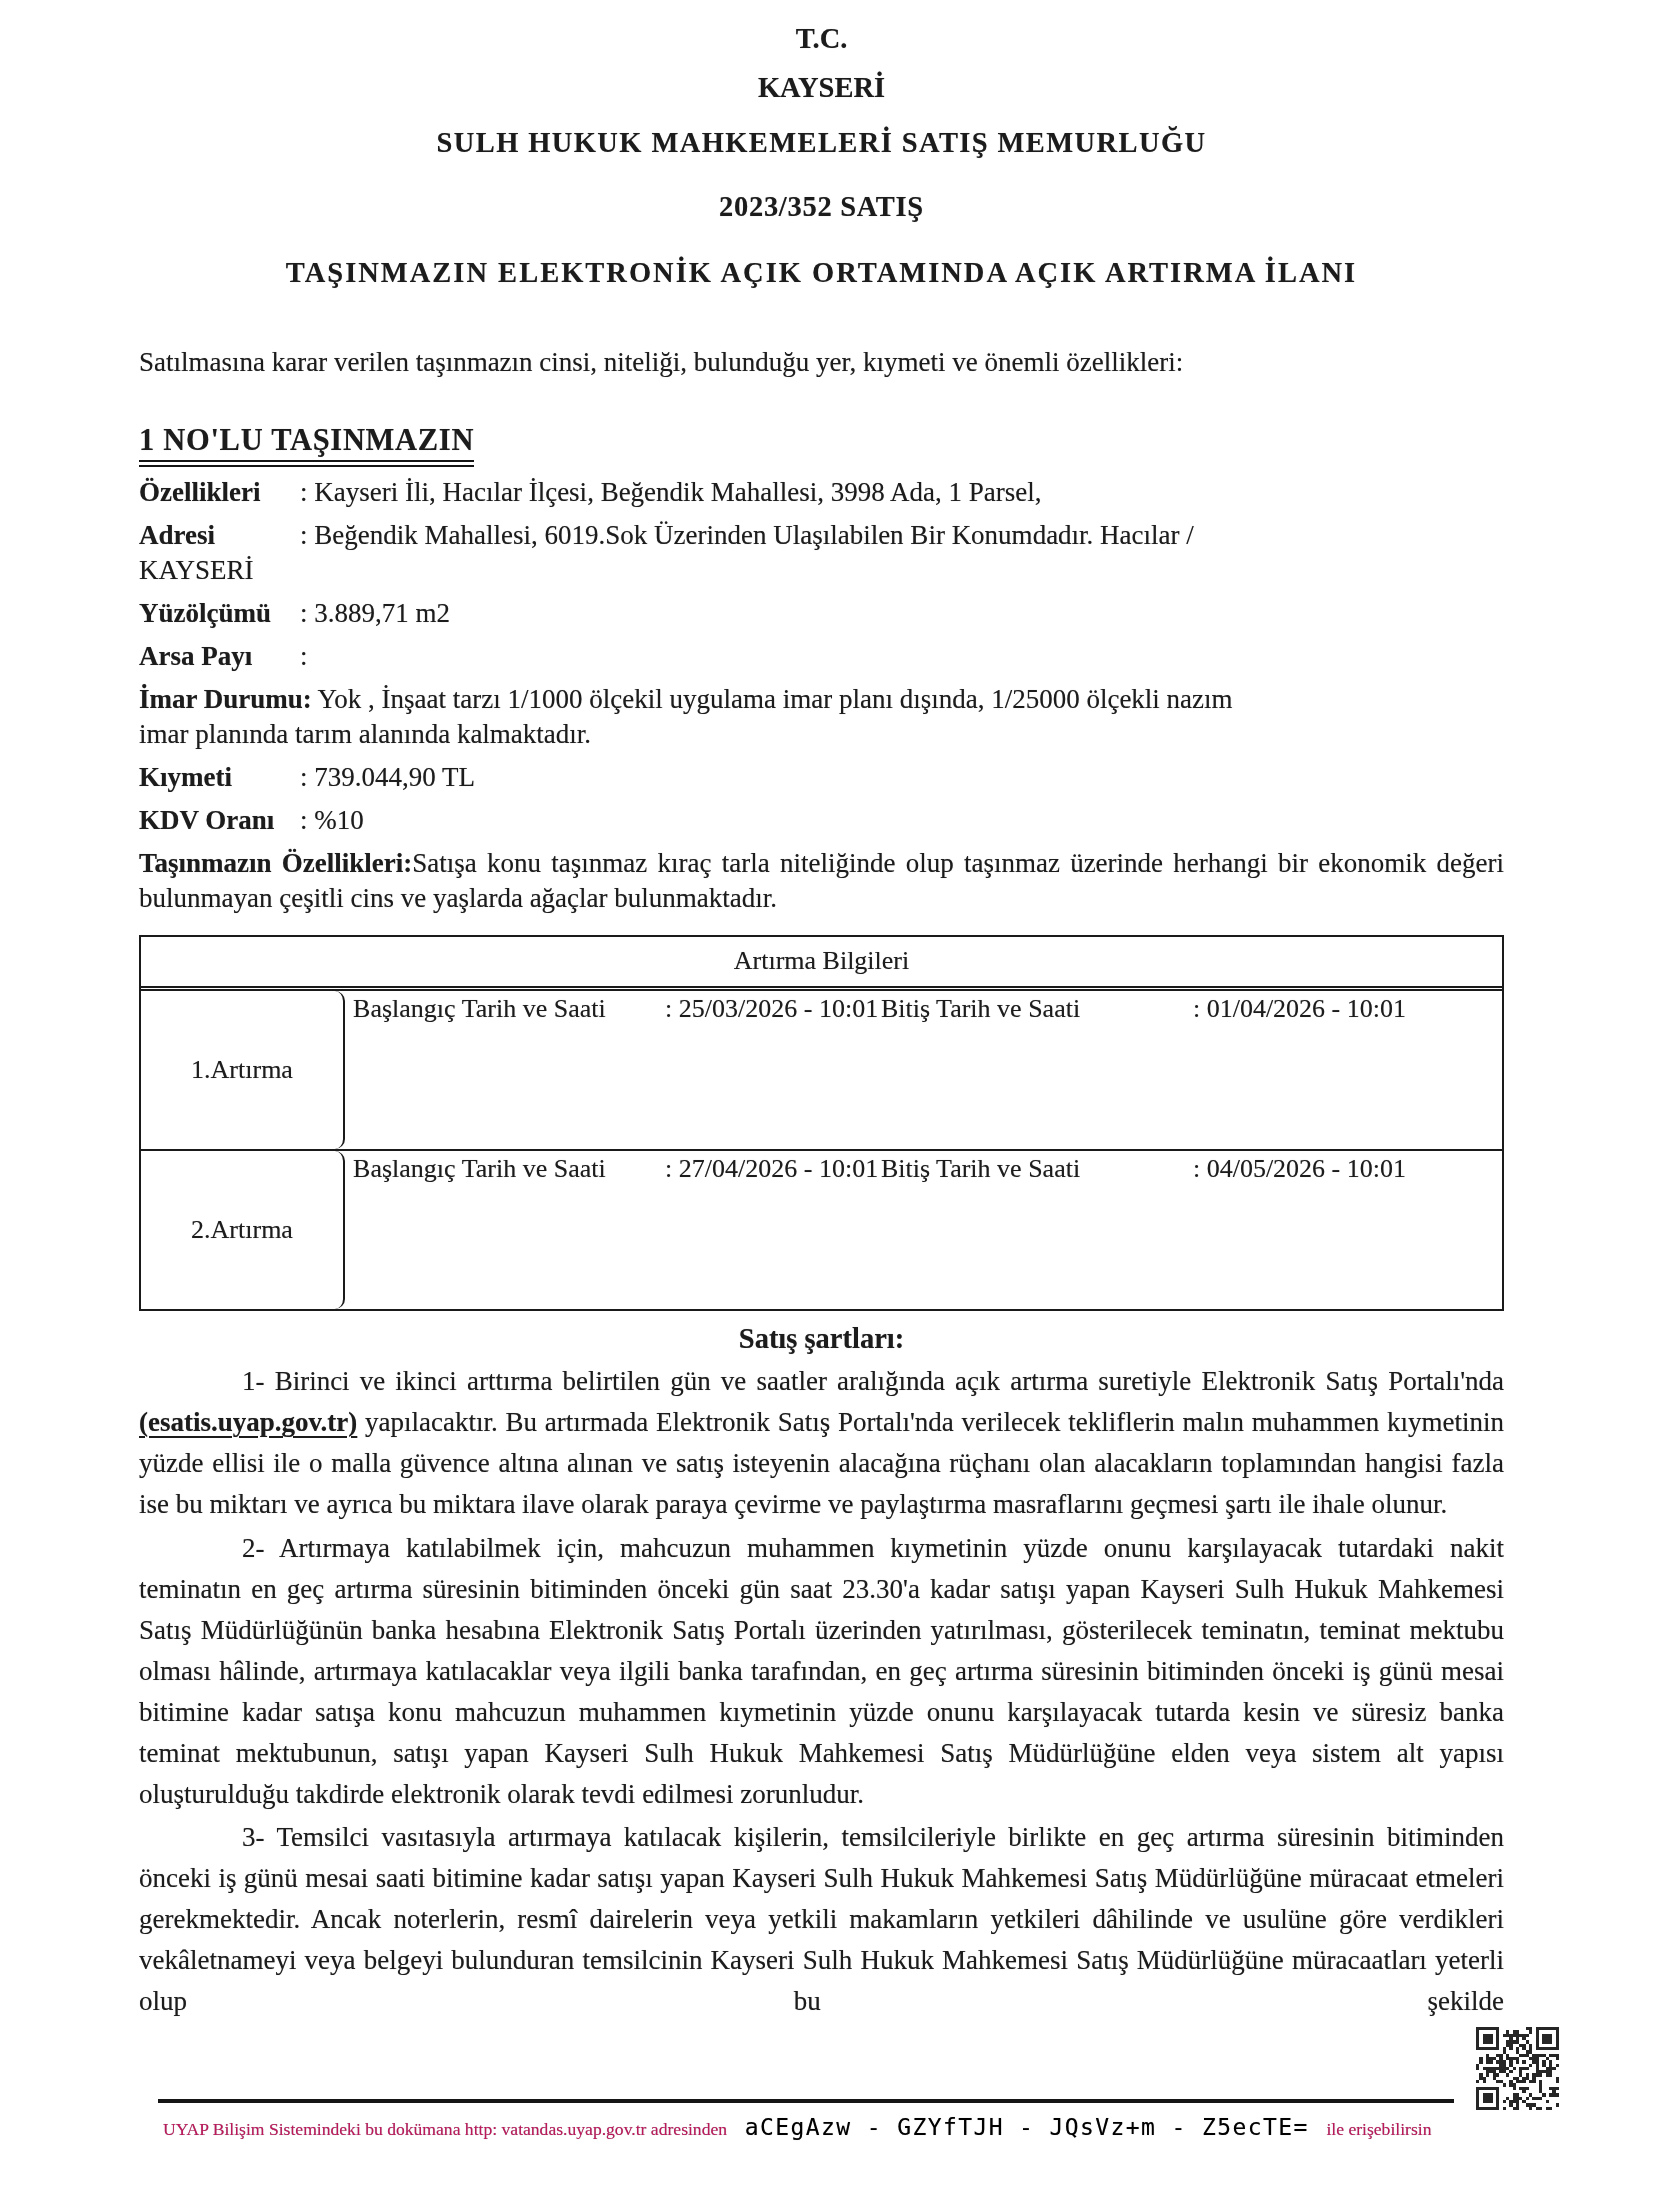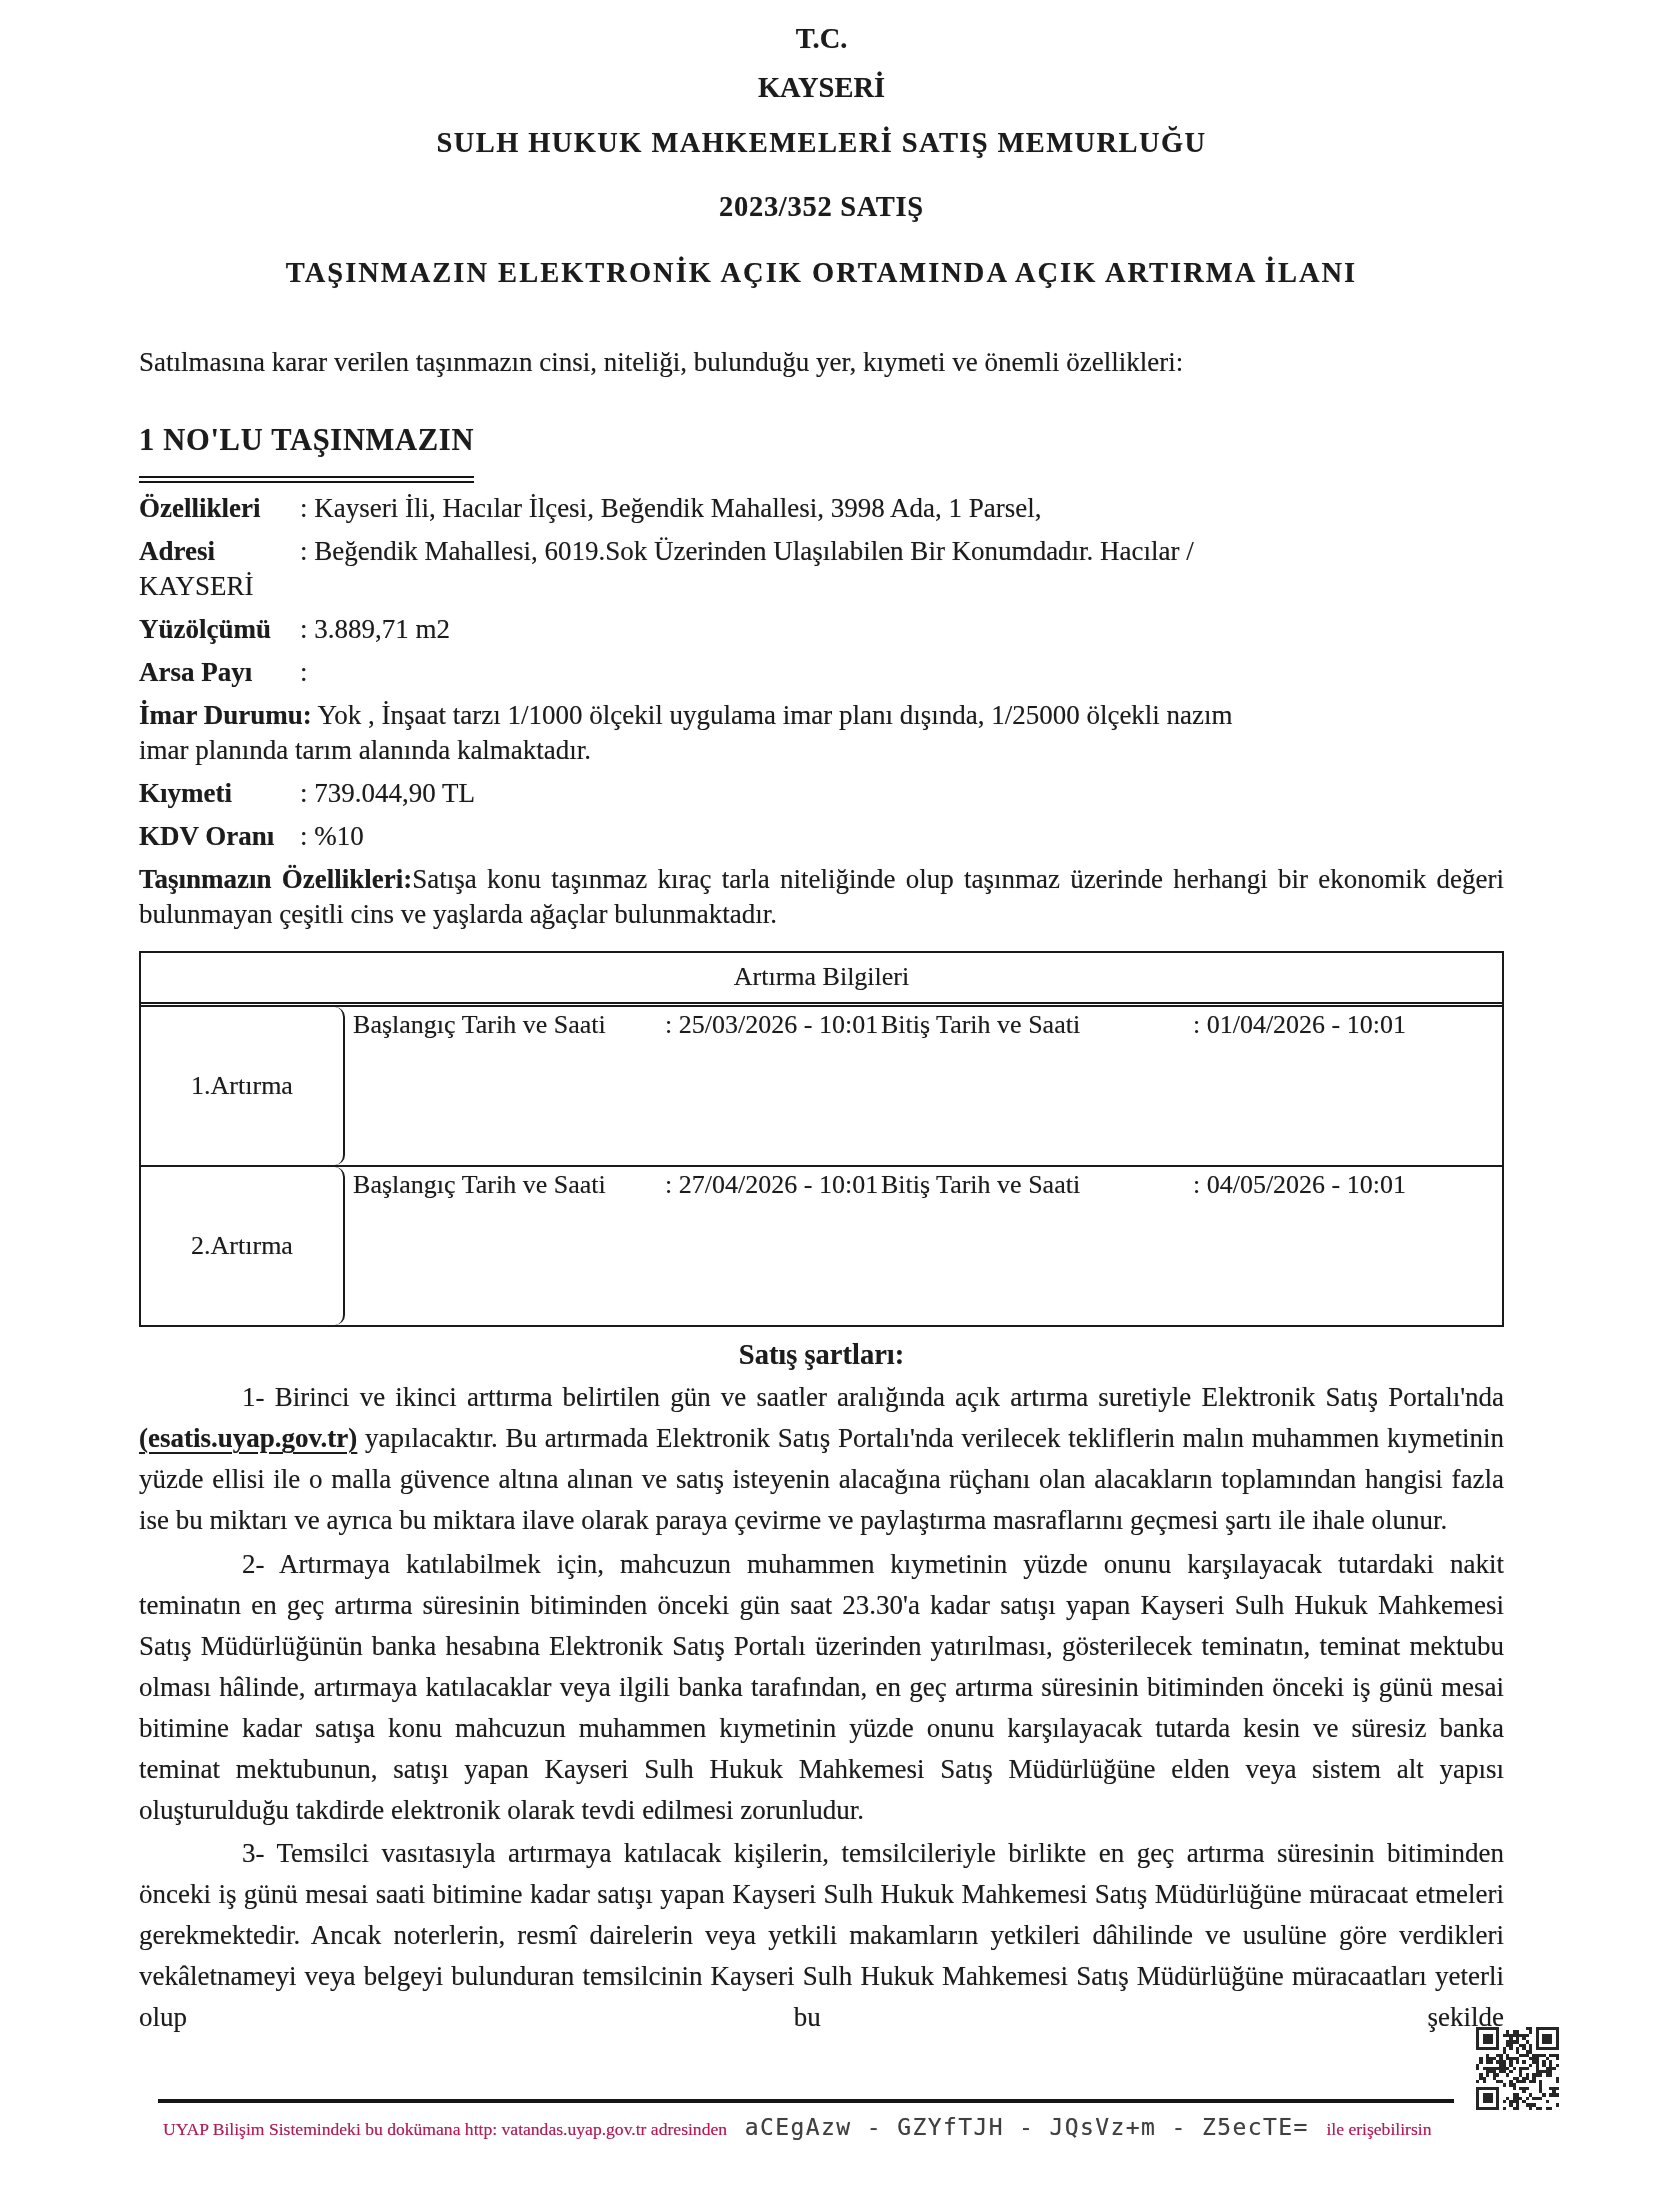--- a/index.html
+++ b/index.html
@@ -18,21 +18,21 @@
   .hdr{ text-align:center; font-weight:bold; font-size:28.5px; line-height:30px;}
   .hdr-tc{margin-top:16.3px;}
   .hdr-city{margin-top:19px;}
   .hdr-office{margin-top:24.4px;letter-spacing:1.4px;}
   .hdr-case{margin-top:34px;letter-spacing:0.7px;}
   .doc-title{margin-top:35px;text-align:center;font-weight:bold;font-size:28.5px;letter-spacing:2px;}
 
   .intro{margin-top:56px;font-size:27px;line-height:35px;}
 
   .prop-heading{margin-top:43px;font-size:30.5px;font-weight:bold;}
-  .prop-heading span{display:inline-block;border-bottom:7.5px double #141414;padding-bottom:18px;letter-spacing:0.7px;}
+  .prop-heading span{display:inline-block;border-bottom:7.5px double #141414;padding-bottom:2px;letter-spacing:0.7px;}
 
   .fields{margin-top:6.8px;font-size:27px;}
   .field{margin-top:8.1px;line-height:35px;}
   .flabel{display:inline-block;width:161px;font-weight:bold;}
   .binline{font-weight:bold;}
   .just{text-align:justify;}
   .forcejust{text-align:justify;text-align-last:justify;}
 
   
   .atable{margin-top:19px;border:2.7px solid #1a1a1a;font-size:26px;}
@@ -47,21 +47,21 @@
 
   
   .terms-title{margin-top:9.5px;text-align:center;font-weight:bold;font-size:28.5px;line-height:38px;}
   .para{margin-top:2.7px;font-size:27px;line-height:41px;text-indent:103px;}
   .link{font-weight:bold;text-decoration:underline;text-decoration-thickness:2px;text-underline-offset:5.4px;}
 
   
   .f-rule{position:absolute;left:158px;top:2099px;width:1296px;height:4.1px;background:#161616;}
   .f-text{position:absolute;left:163px;top:2114px;width:1330px;display:flex;align-items:baseline;gap:17.6px;white-space:nowrap;}
   .f-small{font-size:17.6px;color:#be185d;}
-  .f-code{font-family:"DejaVu Sans Mono","Liberation Mono",monospace;font-size:23px;color:#404040;letter-spacing:1.4px;}
+  .f-code{font-family:"DejaVu Sans Mono","Liberation Mono",monospace;font-size:23px;color:#000000;letter-spacing:1.4px;}
 
   .qr{position:absolute;left:1476px;top:2027px;width:83px;height:83px;}
   .qr svg{width:100%;height:100%;}
 </style>
 </head>
 <body>
 
 <div class="page ink">
   <div class="content">
 

